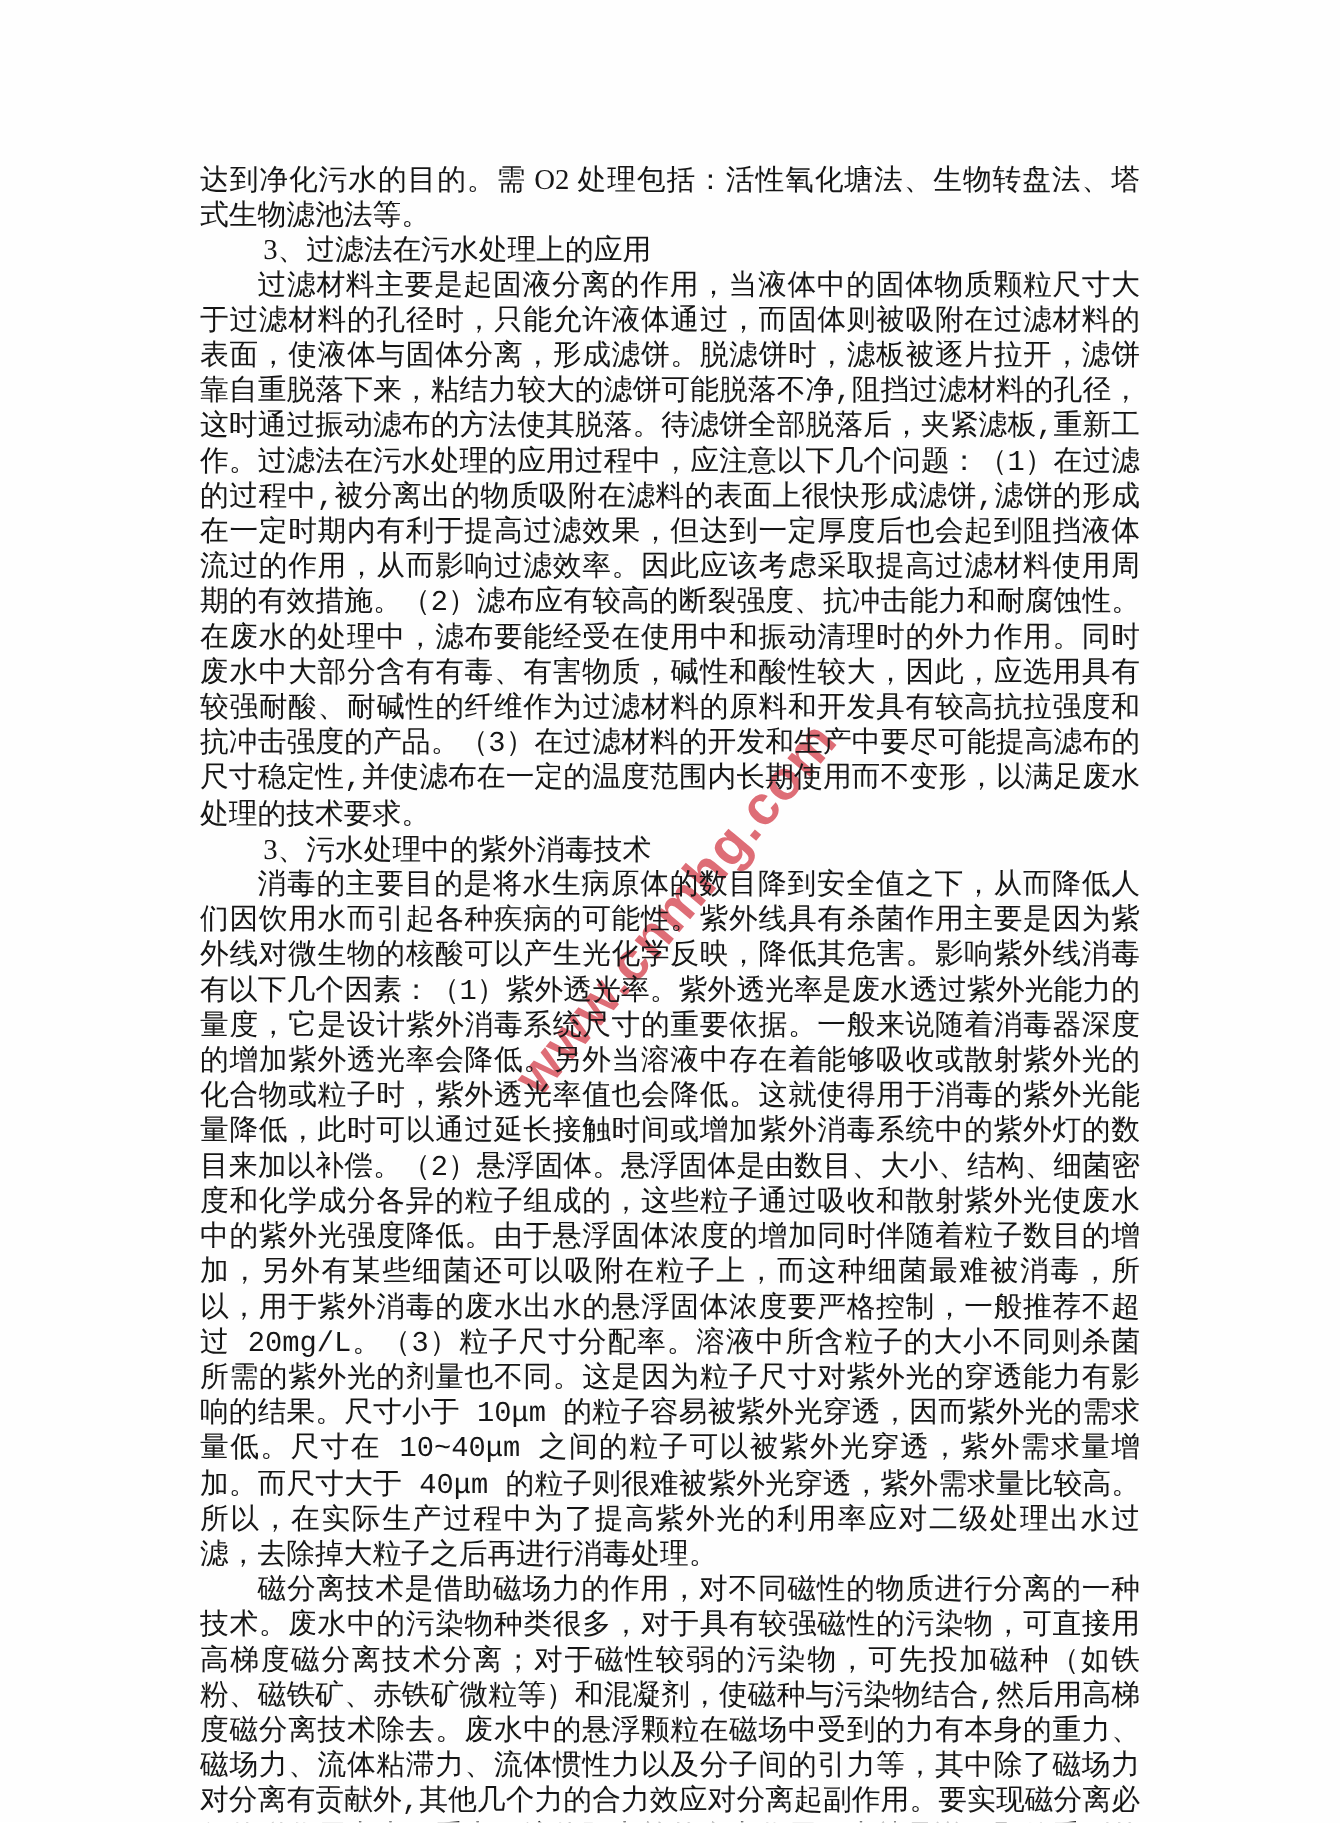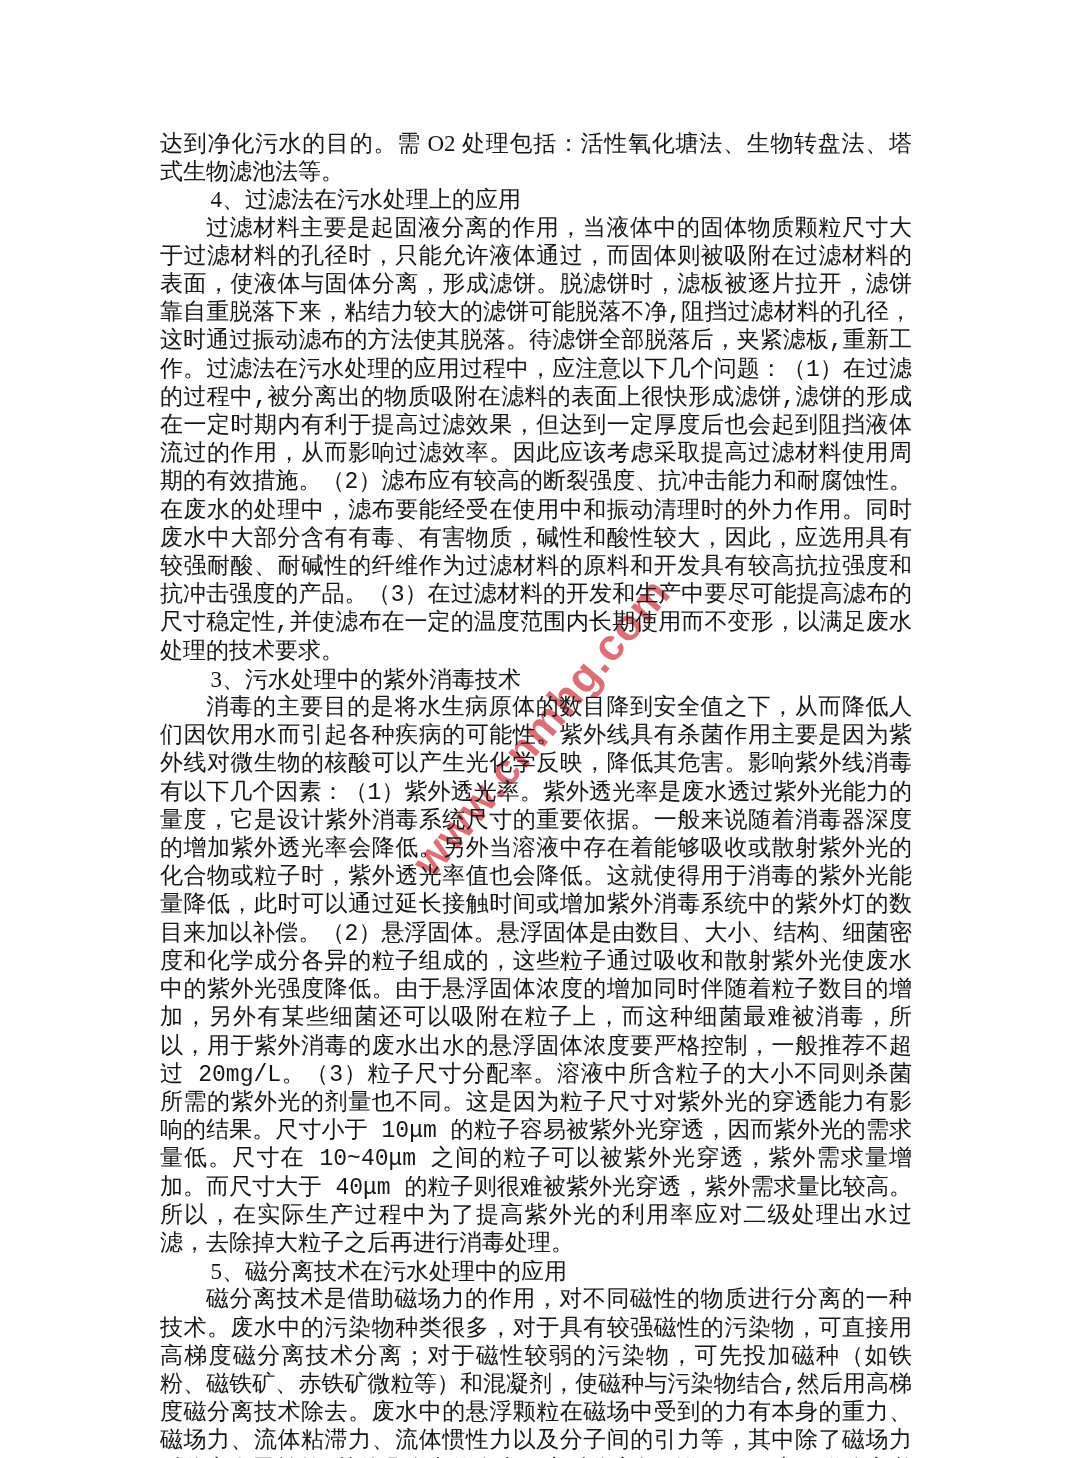--- a/index.html
+++ b/index.html
@@ -61,28 +61,27 @@
 <body>
 
 <div class="page">
 
   <div class="watermark">www.cnmhg.com</div>
 
   <div class="content">
 
     <p class="body">达到净化污水的目的。需 O2 处理包括：活性氧化塘法、生物转盘法、塔式生物滤池法等。</p>
 
-    <p class="heading">4、过滤法在污水处理上的应用</p>
+    <p class="heading">3、过滤法在污水处理上的应用</p>
 
     <p class="body indent">过滤材料主要是起固液分离的作用，当液体中的固体物质颗粒尺寸大于过滤材料的孔径时，只能允许液体通过，而固体则被吸附在过滤材料的表面，使液体与固体分离，形成滤饼。脱滤饼时，滤板被逐片拉开，滤饼靠自重脱落下来，粘结力较大的滤饼可能脱落不净,阻挡过滤材料的孔径，这时通过振动滤布的方法使其脱落。待滤饼全部脱落后，夹紧滤板,重新工作。过滤法在污水处理的应用过程中，应注意以下几个问题：（1）在过滤的过程中,被分离出的物质吸附在滤料的表面上很快形成滤饼,滤饼的形成在一定时期内有利于提高过滤效果，但达到一定厚度后也会起到阻挡液体流过的作用，从而影响过滤效率。因此应该考虑采取提高过滤材料使用周期的有效措施。（2）滤布应有较高的断裂强度、抗冲击能力和耐腐蚀性。在废水的处理中，滤布要能经受在使用中和振动清理时的外力作用。同时废水中大部分含有有毒、有害物质，碱性和酸性较大，因此，应选用具有较强耐酸、耐碱性的纤维作为过滤材料的原料和开发具有较高抗拉强度和抗冲击强度的产品。（3）在过滤材料的开发和生产中要尽可能提高滤布的尺寸稳定性,并使滤布在一定的温度范围内长期使用而不变形，以满足废水处理的技术要求。</p>
 
     <p class="heading">3、污水处理中的紫外消毒技术</p>
 
     <p class="body indent">消毒的主要目的是将水生病原体的数目降到安全值之下，从而降低人们因饮用水而引起各种疾病的可能性。紫外线具有杀菌作用主要是因为紫外线对微生物的核酸可以产生光化学反映，降低其危害。影响紫外线消毒有以下几个因素：（1）紫外透光率。紫外透光率是废水透过紫外光能力的量度，它是设计紫外消毒系统尺寸的重要依据。一般来说随着消毒器深度的增加紫外透光率会降低。另外当溶液中存在着能够吸收或散射紫外光的化合物或粒子时，紫外透光率值也会降低。这就使得用于消毒的紫外光能量降低，此时可以通过延长接触时间或增加紫外消毒系统中的紫外灯的数目来加以补偿。（2）悬浮固体。悬浮固体是由数目、大小、结构、细菌密度和化学成分各异的粒子组成的，这些粒子通过吸收和散射紫外光使废水中的紫外光强度降低。由于悬浮固体浓度的增加同时伴随着粒子数目的增加，另外有某些细菌还可以吸附在粒子上，而这种细菌最难被消毒，所以，用于紫外消毒的废水出水的悬浮固体浓度要严格控制，一般推荐不超过 20mg/L。（3）粒子尺寸分配率。溶液中所含粒子的大小不同则杀菌所需的紫外光的剂量也不同。这是因为粒子尺寸对紫外光的穿透能力有影响的结果。尺寸小于 10μm 的粒子容易被紫外光穿透，因而紫外光的需求量低。尺寸在 10~40μm 之间的粒子可以被紫外光穿透，紫外需求量增加。而尺寸大于 40μm 的粒子则很难被紫外光穿透，紫外需求量比较高。所以，在实际生产过程中为了提高紫外光的利用率应对二级处理出水过滤，去除掉大粒子之后再进行消毒处理。</p>
 
-    <p class="heading">5、磁分离技术在污水处理中的应用</p>
 
     <p class="body indent">磁分离技术是借助磁场力的作用，对不同磁性的物质进行分离的一种技术。废水中的污染物种类很多，对于具有较强磁性的污染物，可直接用高梯度磁分离技术分离；对于磁性较弱的污染物，可先投加磁种（如铁粉、磁铁矿、赤铁矿微粒等）和混凝剂，使磁种与污染物结合,然后用高梯度磁分离技术除去。废水中的悬浮颗粒在磁场中受到的力有本身的重力、磁场力、流体粘滞力、流体惯性力以及分子间的引力等，其中除了磁场力对分离有贡献外,其他几个力的合力效应对分离起副作用。要实现磁分离必须使磁作用力大于重力、流体阻力等的合力作用。也就是说，颗粒受到的磁场力越大，则被磁分离器抓住分离的可能性也就会越大，分离效率也就越高。有效地利用磁场的能量，注重磁场的生物效应和磁场强化絮凝机理的研究，不断与其他技术相互渗透、共同作用来达到废水处理的基本要求，开展这方面的研究工作无疑具有重要的意义。</p>
 
     <p class="body indent">总之，水是一种不可再生的资源，它在社会循环中，不可避免地会混入许多杂质，从</p>
 
   </div>
 </div>
 
 </body></html>

